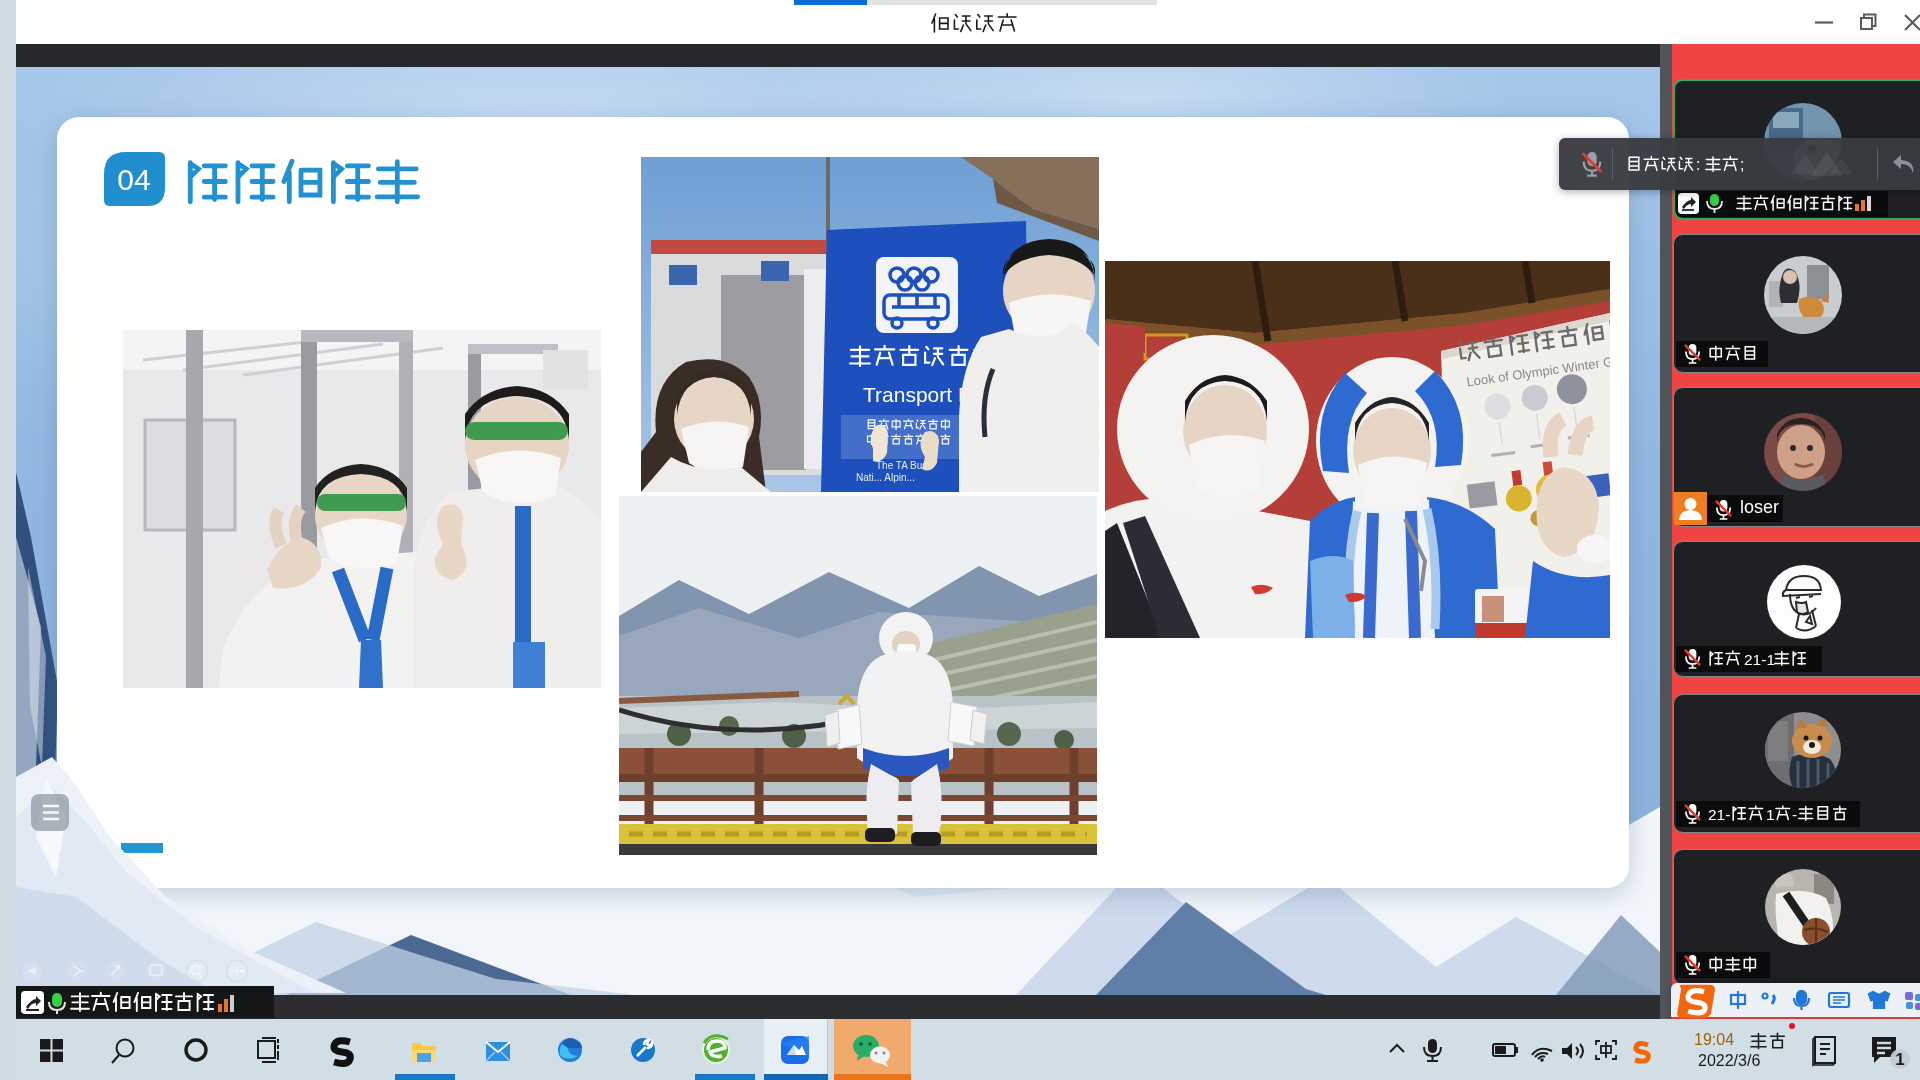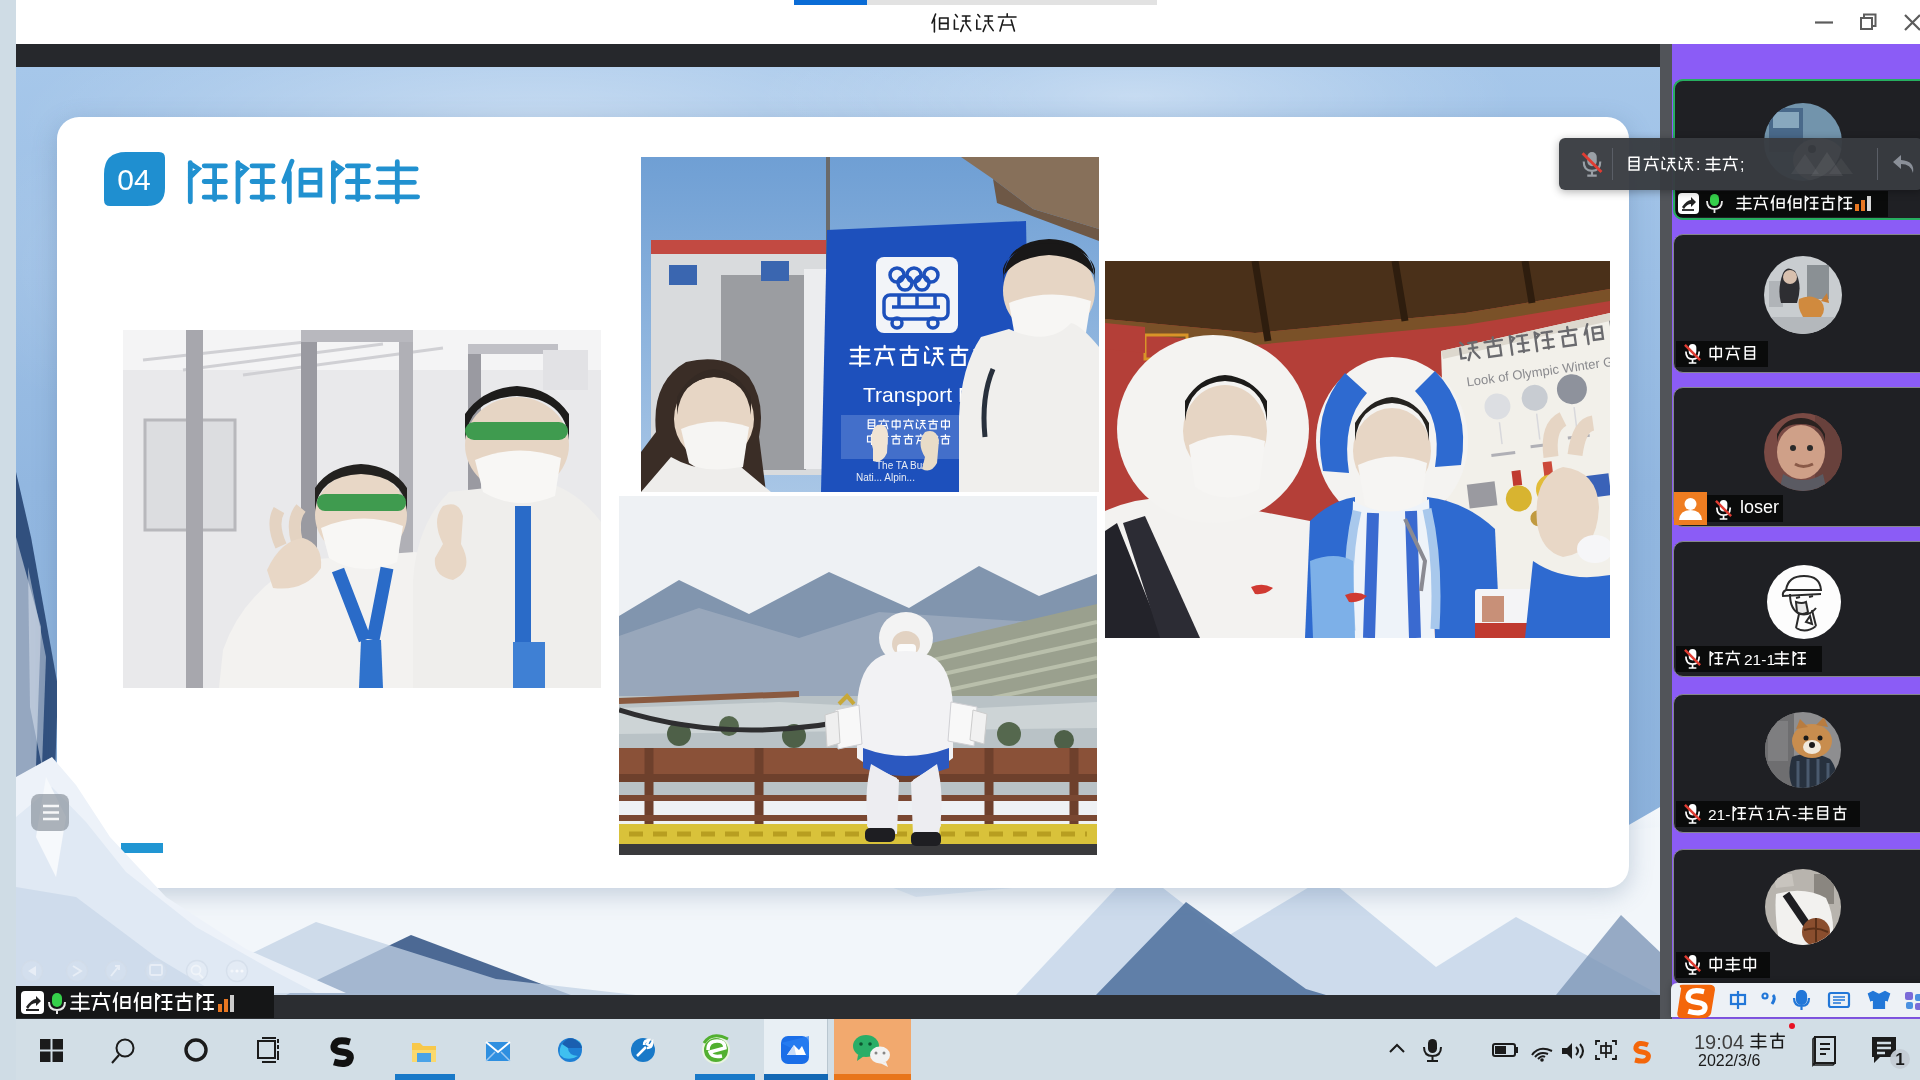--- a/index.html
+++ b/index.html
@@ -305,21 +305,21 @@
  </svg>
 <svg class="abs" style="left:54px;top:5px" width="160" height="24" viewBox="0 0 160 24">
 <path d="M1.6 5.4 L18.4 5.4 M2.4 11.4 L17.6 11.4 M1.0 17.8 L19.0 17.8 M10.0 2.2 L10.0 20.0 M30.8 1.8 L30.8 4.2 M22.0 5.0 L39.6 5.0 M26.8 8.0 L23.6 19.0 M34.8 8.0 L38.0 19.0 M26.8 13.0 L34.8 13.0 M47.2 2.0 L43.6 11.0 M46.0 7.0 L46.0 20.0 M51.2 6.0 L59.6 6.0 L59.6 17.0 L51.2 17.0 L51.2 6.0 M51.2 11.4 L59.6 11.4 M68.0 2.0 L64.4 11.0 M66.8 7.0 L66.8 20.0 M72.0 6.0 L80.4 6.0 L80.4 17.0 L72.0 17.0 L72.0 6.0 M72.0 11.4 L80.4 11.4 M86.0 2.6 L86.0 20.0 M86.0 3.0 L89.6 5.4 L86.0 9.0 M92.2 4.0 L101.6 4.0 M96.8 4.0 L96.8 19.0 M92.2 11.0 L101.6 11.0 M92.2 18.0 L101.6 18.0 M106.0 5.4 L122.0 5.4 M114.0 2.0 L114.0 10.0 M108.4 10.0 L119.6 10.0 L119.6 19.0 L108.4 19.0 L108.4 10.0 M127.6 2.6 L127.6 20.0 M127.6 3.0 L131.2 5.4 L127.6 9.0 M133.8 4.0 L143.2 4.0 M138.4 4.0 L138.4 19.0 M133.8 11.0 L143.2 11.0 M133.8 18.0 L143.2 18.0" stroke="#ffffff" stroke-width="1.9" fill="none" stroke-linecap="round"></path>
 </svg>
 <svg class="abs" style="left:200px;top:8px" width="24" height="20" viewBox="0 0 24 20">
   <rect x="2" y="10" width="4" height="8" fill="#e87722"></rect>
         <rect x="8" y="5" width="4" height="13" fill="#e87722"></rect>
         <rect x="14" y="1" width="4" height="17" fill="#cccccc"></rect>
  </svg>
 </div>
-<div class="abs" style="left:1644px;top:44px;width:260px;height:976px;background:#8b5cf6">
+<div class="abs" style="left:1644px;top:44px;width:260px;height:976px;background:#ef4444">
 <div class="abs" style="left:0;top:0;width:12px;height:976px;background:#515459"></div>
 <div class="abs" style="left:13px;top:35px;width:258px;height:141px;background:#1f2024;border:1px solid #85868a;border-radius:10px"></div>
 <div class="abs" style="left:13px;top:190px;width:258px;height:139px;background:#1f2024;border:1px solid #85868a;border-radius:10px"></div>
 <div class="abs" style="left:13px;top:343px;width:258px;height:140px;background:#1f2024;border:1px solid #85868a;border-radius:10px"></div>
 <div class="abs" style="left:13px;top:497px;width:258px;height:136px;background:#1f2024;border:1px solid #85868a;border-radius:10px"></div>
 <div class="abs" style="left:13px;top:650px;width:258px;height:139px;background:#1f2024;border:1px solid #85868a;border-radius:10px"></div>
 <div class="abs" style="left:13px;top:805px;width:258px;height:136px;background:#1f2024;border:1px solid #85868a;border-radius:10px"></div>
 <svg class="abs" style="left:103px;top:58px" width="80" height="80" viewBox="0 0 80 80">
  <defs>
           <clipPath id="c1">
@@ -621,21 +621,21 @@
  <path d="M186 29 L191 29 L196 24 L196 40 L191 35 L186 35 Z" fill="#1b1b1b"></path>
  <path d="M200 28 Q204 32 200 36 M204 25 Q210 32 204 39" stroke="#1b1b1b" stroke-width="2" fill="none"></path>
  <g stroke="#1b1b1b" stroke-width="1.8" fill="none">
   <path d="M224 22 H220 V26 M236 22 H240 V26 M224 40 H220 V36 M236 40 H240 V36"></path>
   <rect x="225" y="27" width="10" height="7"></rect>
           <path d="M230 23 V39"></path>
  </g>
  <path d="M272 26 Q262 22 260 28 Q259 32 266 33 Q274 34 272 39 Q270 44 259 41" stroke="#f4660a" stroke-width="5" fill="none"></path>
 </svg>
 </div>
-<div class="abs" style="left:1678px;top:1031px;width:60px;height:20px;color:#404040;font-size:20px">19:04</div>
+<div class="abs" style="left:1678px;top:1031px;width:60px;height:20px;color:#a16207;font-size:16px">19:04</div>
 <svg class="abs" style="left:1734px;top:1032px" width="40" height="19" viewBox="0 0 40 19">
 <path d="M1.4 4.2 L15.6 4.2 M2.0 9.3 L15.0 9.3 M0.9 14.8 L16.1 14.8 M8.5 1.5 L8.5 16.6 M20.7 4.2 L34.3 4.2 M27.5 1.4 L27.5 8.2 M22.8 8.2 L32.3 8.2 L32.3 15.8 L22.8 15.8 L22.8 8.2" stroke="#1a1a1a" stroke-width="1.6" fill="none" stroke-linecap="round"></path>
 </svg>
 <div class="abs" style="left:1682px;top:1052px;width:84px;height:20px;color:#1a1a1a;font-size:16px">2022/3/6</div>
 <div class="abs" style="left:1773px;top:1023px;width:6px;height:6px;border-radius:3px;background:#e81123"></div>
 <svg class="abs" style="left:1795px;top:1035px" width="30" height="32" viewBox="0 0 30 32">
  <rect x="4" y="2" width="20" height="26" fill="none" stroke="#1b1b1b" stroke-width="2"></rect>
  <path d="M4 2 L2 4 V30 L4 28 M2 30 L22 30 L24 28" stroke="#1b1b1b" stroke-width="1.6" fill="none"></path>
  <path d="M9 9 H19 M9 14 H19 M9 19 H15" stroke="#1b1b1b" stroke-width="2"></path>
 </svg>

